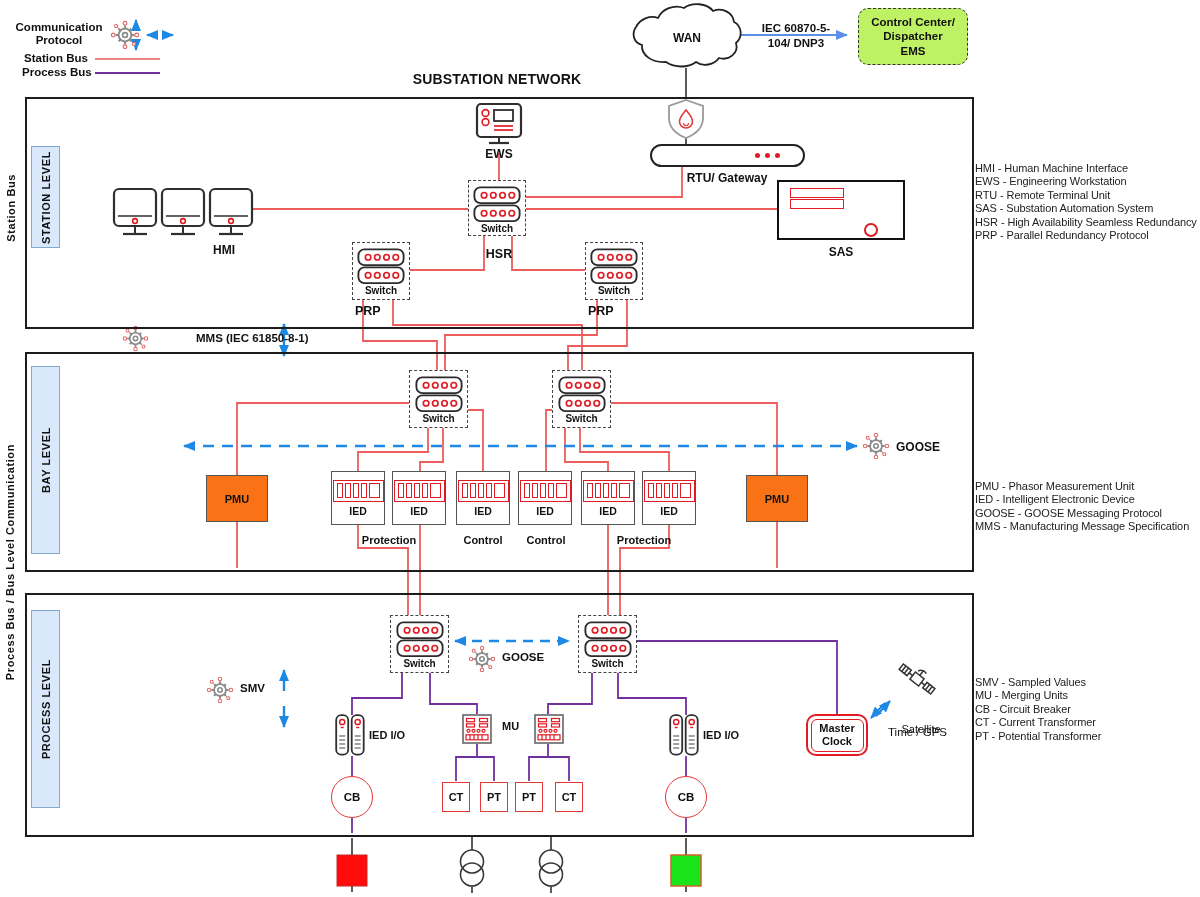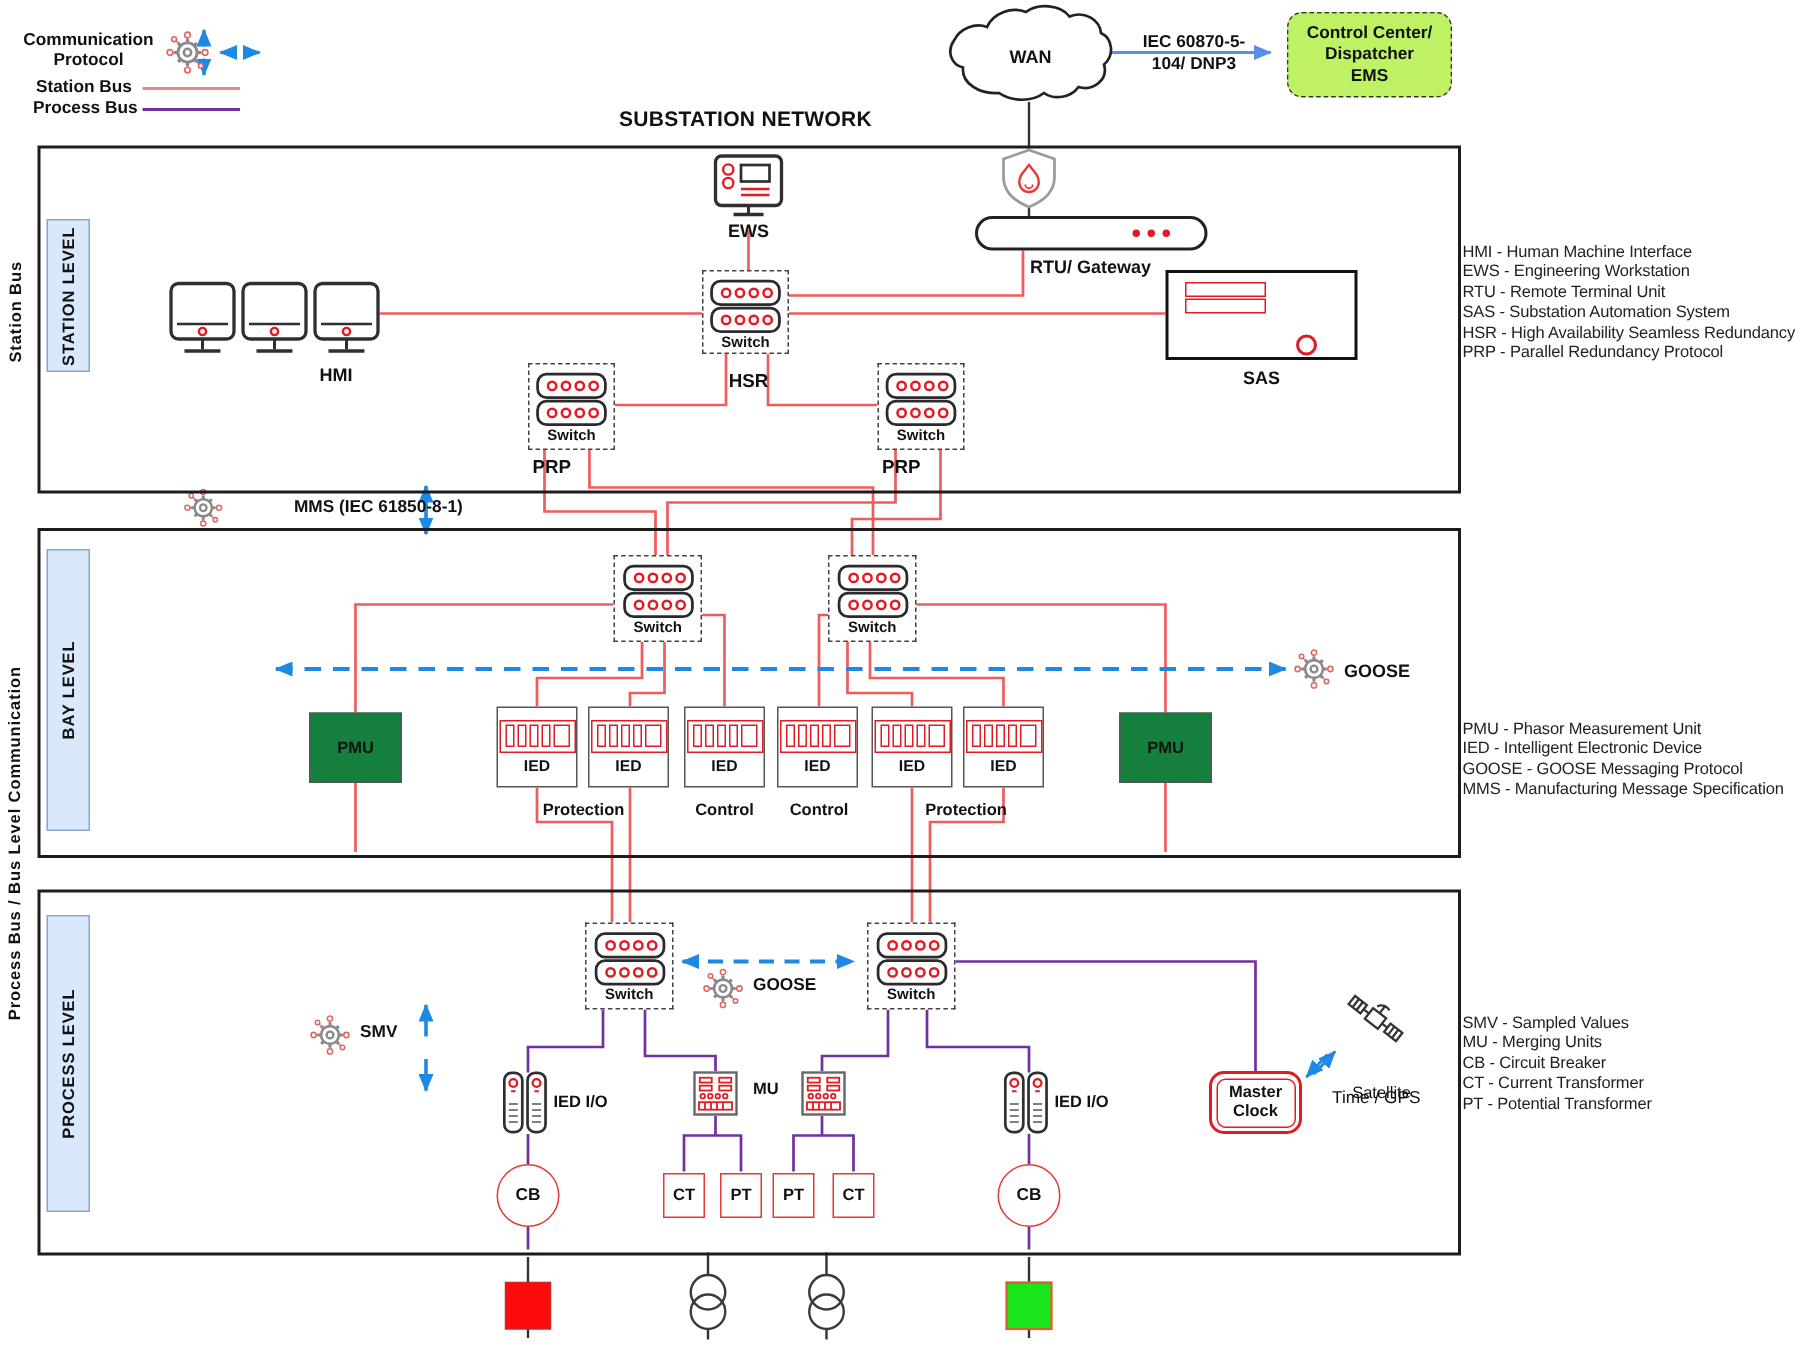--- a/index.html
+++ b/index.html
@@ -7,21 +7,21 @@
   svg.layer{position:absolute;left:0;top:0;}
   .b{font-weight:bold;}
   .cx{transform:translateX(-50%);}
   .lbl{position:absolute;white-space:nowrap;color:#111;}
   .lvbox{position:absolute;border:2px solid #1c1c1c;background:transparent;}
   .tag{position:absolute;background:#dae8fc;border:1px solid #85a8cf;display:flex;align-items:center;justify-content:center;}
   .vtxt{writing-mode:vertical-rl;transform:rotate(180deg);font-weight:bold;font-size:11px;letter-spacing:.6px;color:#111;white-space:nowrap;}
   .vwrap{position:absolute;display:flex;align-items:center;justify-content:center;}
   .sw-box{position:absolute;border:1.6px dashed #444;background:#fff;display:flex;flex-direction:column;align-items:center;padding-top:5px;box-sizing:border-box;}
   .sw-box .swl{font-weight:bold;font-size:10px;margin-top:0;}
-  .pmu{position:absolute;border:1.6px solid #555;background:#15803d;display:flex;align-items:center;justify-content:center;font-weight:bold;font-size:11px;box-sizing:border-box;}
+  .pmu{position:absolute;border:1.6px solid #555;background:#f97316;display:flex;align-items:center;justify-content:center;font-weight:bold;font-size:11px;box-sizing:border-box;}
   .ied{position:absolute;border:1.6px solid #555;background:#fff;display:flex;flex-direction:column;align-items:center;justify-content:center;gap:3px;box-sizing:border-box;}
   .ied-g{display:flex;gap:2px;border:1.4px solid #e01b24;padding:2.5px 3px;align-items:center;}
   .ied-g i{display:block;width:4px;height:13px;border:1.3px solid #e01b24;}
   .ied-g i.sq{width:9px;}
   .ied-l{font-weight:bold;font-size:10.5px;}
   .tbox{position:absolute;border:1.6px solid #e53935;background:#fff;display:flex;align-items:center;justify-content:center;font-weight:bold;font-size:11px;box-sizing:border-box;}
   .cb{position:absolute;border:1.8px solid #e53935;border-radius:50%;background:#fff;display:flex;align-items:center;justify-content:center;font-weight:bold;font-size:11.5px;box-sizing:border-box;}
   .mc{position:absolute;border:2px solid #e01b24;border-radius:10px;background:#fff;padding:2.5px;box-sizing:border-box;}
   .mc-in{border:1.4px solid #e01b24;border-radius:6px;width:100%;height:100%;display:flex;flex-direction:column;align-items:center;justify-content:center;font-weight:bold;font-size:11px;line-height:1.2;box-sizing:border-box;}
   .cc{position:absolute;border:1.7px dashed #333;border-radius:10px;background:#bef264;display:flex;flex-direction:column;align-items:center;justify-content:center;font-weight:bold;font-size:11.5px;line-height:1.25;box-sizing:border-box;}

